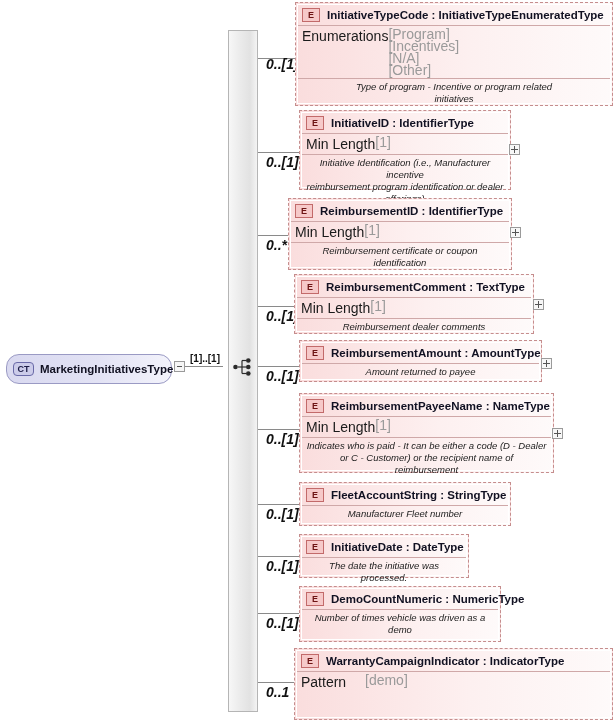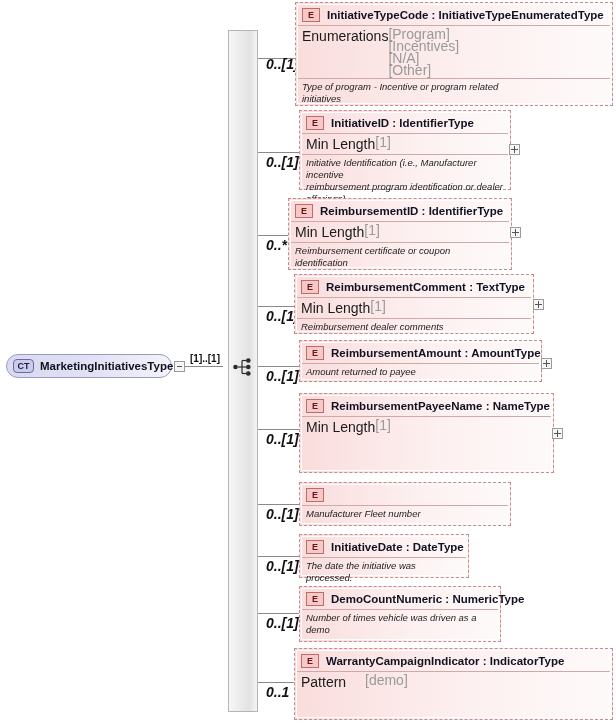--- a/index.html
+++ b/index.html
@@ -14,21 +14,21 @@
     font-family: "Liberation Sans", sans-serif;
     overflow: hidden;
   }
 
   
   #root-node {
     position: absolute;
     left: 6px;
     top: 354px;
     width: 166px;
-    height: 24px;
+    height: 30px;
     box-sizing: border-box;
     border: 1px solid #9a9ac4;
     border-radius: 13px;
     background: linear-gradient(to right, #d9d9f0 0%, #e2e2f4 55%, #f3f3fb 100%);
     display: flex;
     align-items: center;
     padding-left: 6px;
   }
   #root-node .ct-badge {
     width: 21px;
@@ -190,20 +190,21 @@
   }
   .el-doc {
     border-top: 1px solid #cfa8a8;
     padding: 2px 4px 3px 4px;
     font-size: 9.5px;
     font-style: italic;
     color: #222;
     line-height: 12px;
     white-space: pre-line;
     flex: 1 1 auto;
+    text-align: center;
   }
   .plus-btn {
     position: absolute;
     width: 11px;
     height: 11px;
     box-sizing: border-box;
     border: 1px solid #9a9a9a;
     background: #f7f7f7;
   }
   .plus-btn::before {
@@ -348,27 +349,31 @@
     <div class="el-box" style="left: 299px; top: 393px; width: 255px; height: 80px;">
       <div class="el-inner">
         <div class="el-head">
           <span class="e-badge">E</span>
           <span class="el-title">ReimbursementPayeeName : NameType</span>
         </div>
         <div class="facet-row">
           <span class="facet-name">Min Length</span>
           <span class="facet-vals">[1]</span>
         </div>
+        <div class="el-doc">Indicates who is paid - It can be either a code (D - Dealer
+    or C - Customer) or the recipient name of
+reimbursement</div>
       </div>
     </div>
     <div class="plus-btn" style="left: 552px; top: 428px;"></div>
     <div class="el-box" style="left: 299px; top: 482px; width: 212px; height: 44px;">
       <div class="el-inner">
         <div class="el-head">
           <span class="e-badge">E</span>
+          <span class="el-title">FleetAccountString : StringType</span>
         </div>
         <div class="el-doc">Manufacturer Fleet number</div>
       </div>
     </div>
     <div class="el-box" style="left: 299px; top: 534px; width: 170px; height: 44px;">
       <div class="el-inner">
         <div class="el-head">
           <span class="e-badge">E</span>
           <span class="el-title">InitiativeDate : DateType</span>
         </div>

